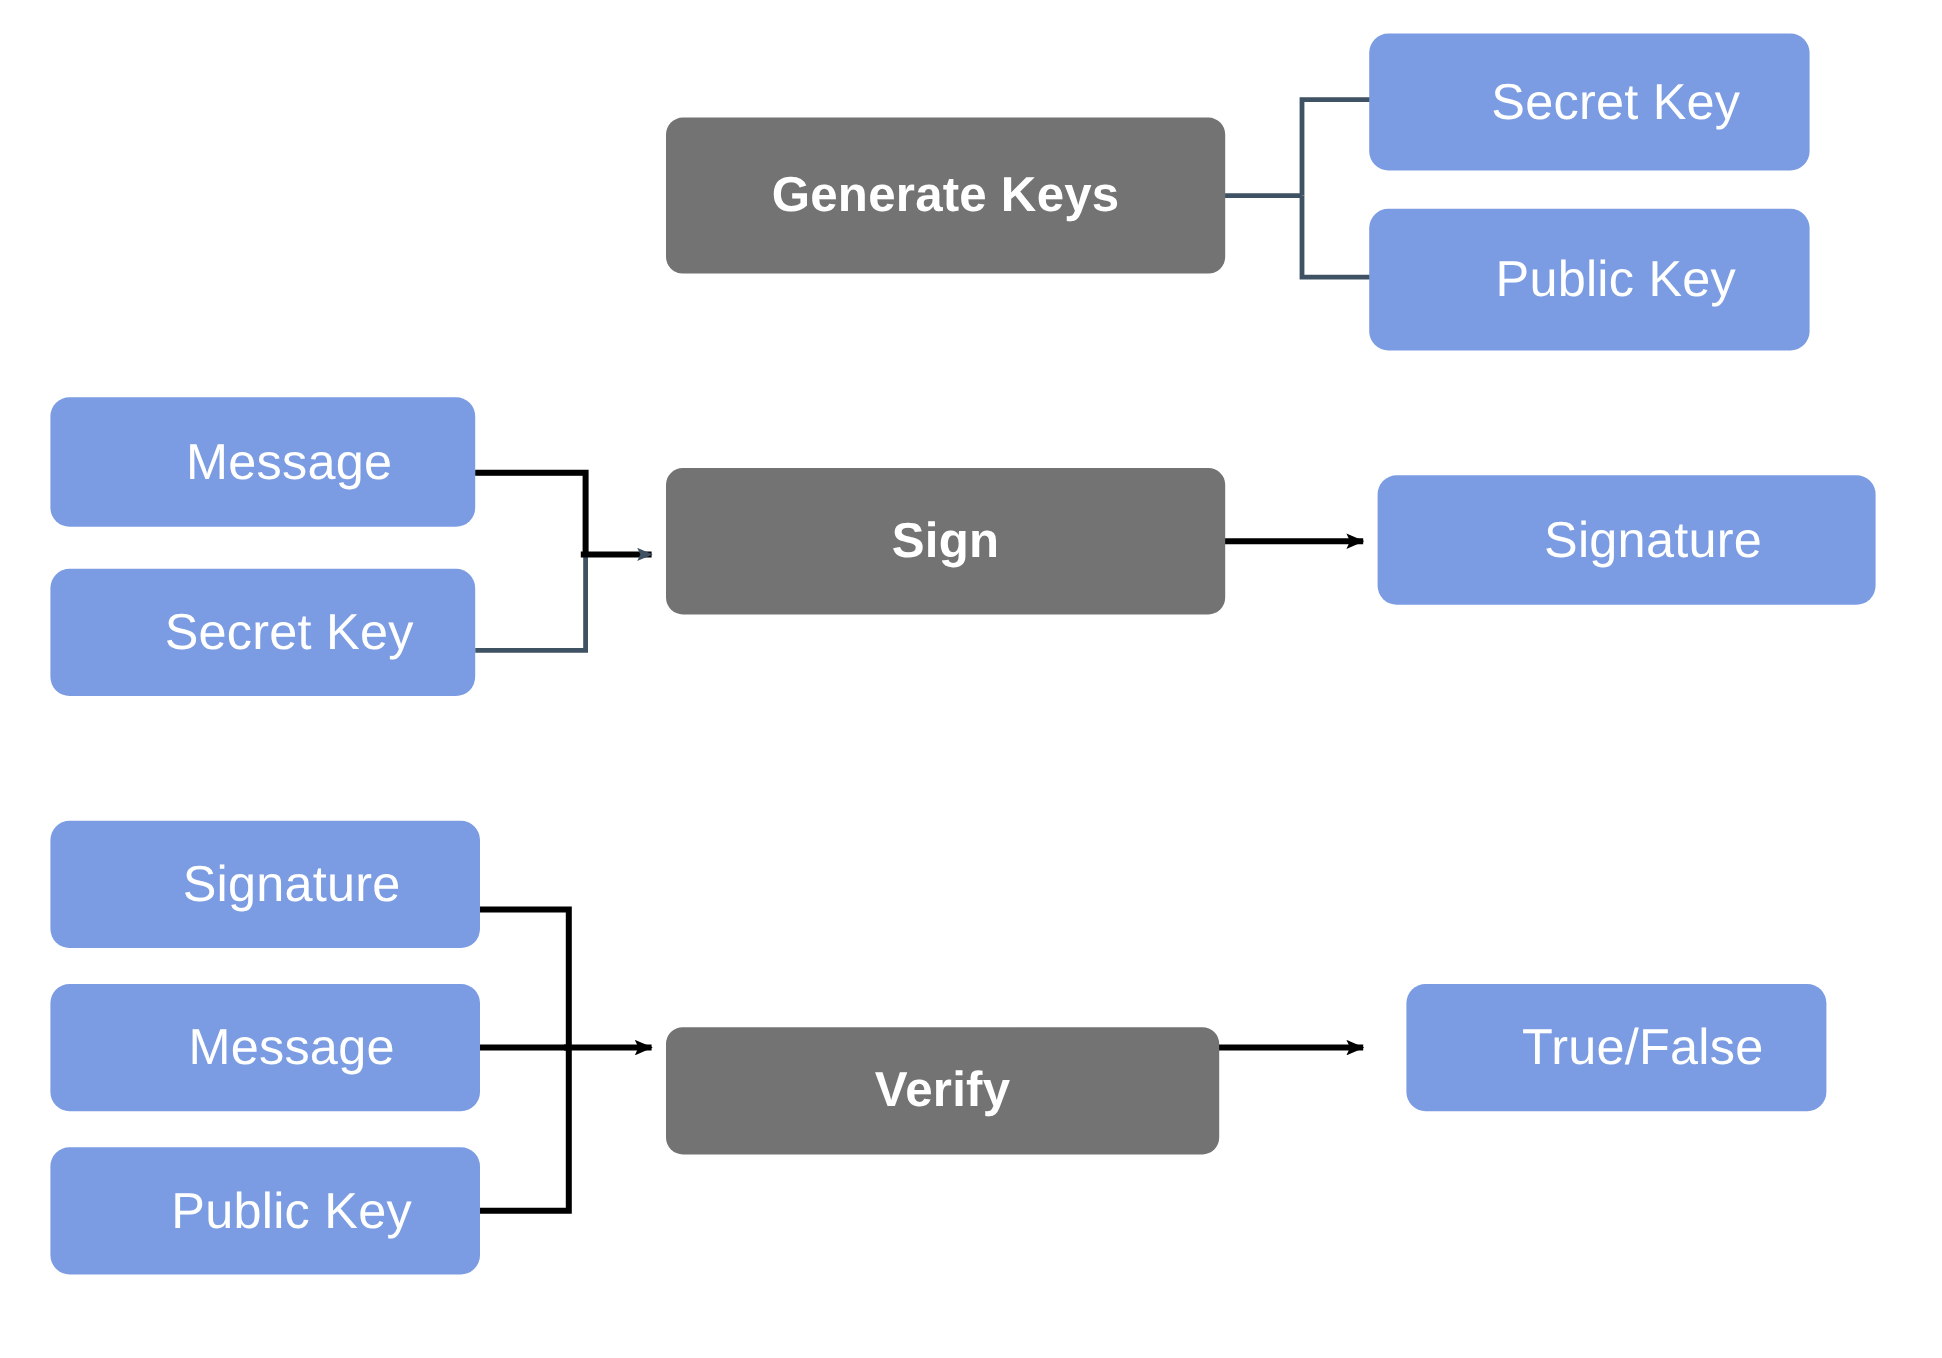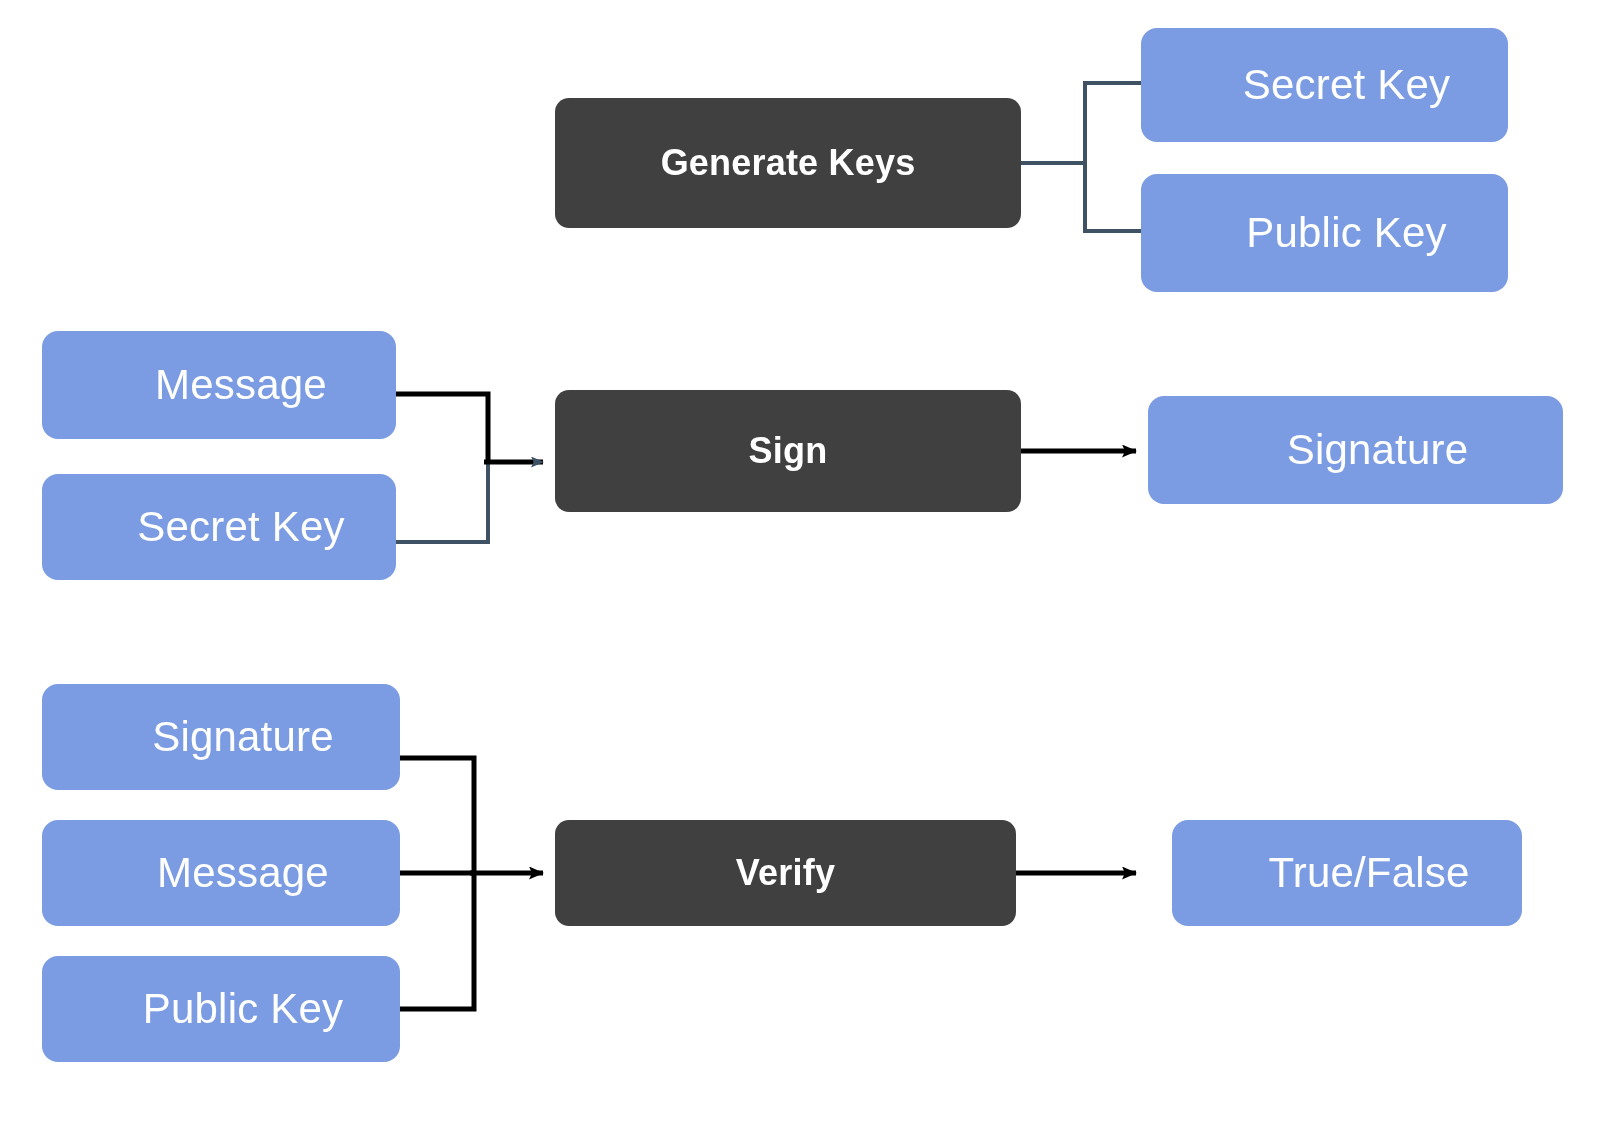--- a/index.html
+++ b/index.html
@@ -32,24 +32,24 @@
     align-items: center;
     justify-content: center;
     box-sizing: border-box;
     color: #ffffff;
     text-align: center;
     line-height: 1.05;
     user-select: none;
     -webkit-font-smoothing: antialiased;
   }
   .node-process {
-    background: #404040;
+    background: #737373;
     border-radius: 14px;
     font-weight: bold;
-    font-size: 36px;
+    font-size: 41px;
     letter-spacing: 0.2px;
   }
   .node-data {
     background: #7b9ce2;
     border-radius: 16px;
     font-weight: normal;
     font-size: 42px;
     letter-spacing: 0.2px;
     padding-left: 44px;
   }
@@ -133,21 +133,21 @@
   </div>
 
   <div class="node node-data" style="left:42px; top:820px; width:358px; height:106px;">
     <span class="node-label">Message</span>
   </div>
 
   <div class="node node-data" style="left:42px; top:956px; width:358px; height:106px;">
     <span class="node-label">Public Key</span>
   </div>
 
-  <div class="node node-process" style="left:555px; top:820px; width:461px; height:106px;">
+  <div class="node node-process" style="left:555px; top:856px; width:461px; height:106px;">
     <span class="node-label">Verify</span>
   </div>
 
   <div class="node node-data" style="left:1172px; top:820px; width:350px; height:106px;">
     <span class="node-label">True/False</span>
   </div>
 
 </div>
 
 </body></html>

